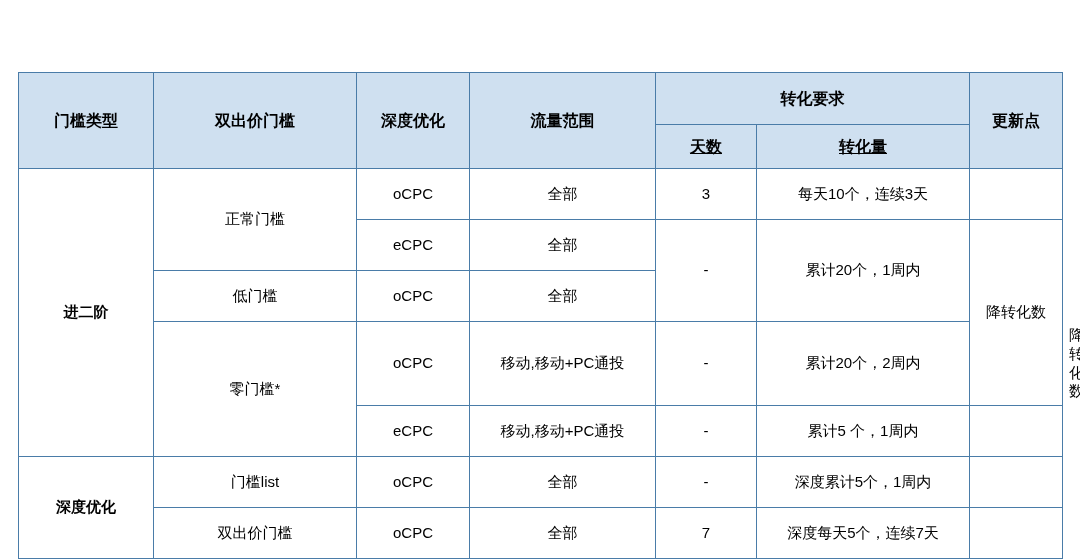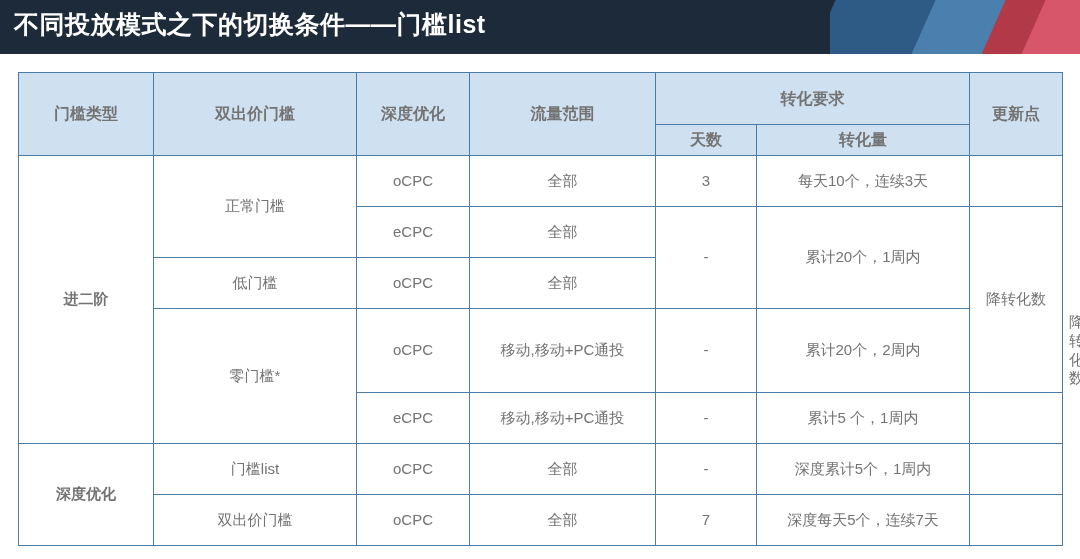--- a/index.html
+++ b/index.html
@@ -62,34 +62,34 @@
     width: 1044px;
   }
   table.grid {
     border-collapse: collapse;
     width: 1044px;
     table-layout: fixed;
   }
   table.grid th, table.grid td {
     border: 1px solid #4a7ca8;
     font-size: 15px;
-    color: #737373;
+    color: #000000;
     text-align: center;
     vertical-align: middle;
     padding: 4px 6px;
     line-height: 1.25;
     background: #ffffff;
   }
   table.grid th {
     background: #cfe0f0;
     font-weight: bold;
     font-size: 16px;
   }
   .hdr-tall { height: 52px; }
-  .hdr-sub  { height: 31px; }
+  .hdr-sub  { height: 44px; text-decoration: underline; }
   td.scene {
     background: #cfe0f0;
     font-weight: bold;
     font-size: 16px;
   }
   td.rowlabel { font-size: 16px; }
   td.conv-amount { text-align: left; padding-left: 10px; margin-top: 48px; }
   td.daycount { }
   .r-body { height: 51px; }
 
@@ -100,29 +100,20 @@
   col.c-flow    { width: 186px; }
   col.c-days    { width: 101px; }
   col.c-amount  { width: 213px; }
   col.c-update  { width: 93px; }
 </style>
 </head>
 <body>
 
 <div id="slide">
 
-  <div class="header">
-    <div class="header-deco">
-      <div class="deco-shape d1"></div>
-      <div class="deco-shape d2"></div>
-      <div class="deco-shape d3"></div>
-      <div class="deco-shape d4"></div>
-    </div>
-    <div class="header-title">不同投放模式之下的切换条件——门槛list</div>
-  </div>
 
   <div class="table-wrap">
     <table class="grid">
       <colgroup>
         <col class="c-scene">
           <col class="c-type">
           <col class="c-mode">
           <col class="c-flow">
         <col class="c-days">
           <col class="c-amount">

